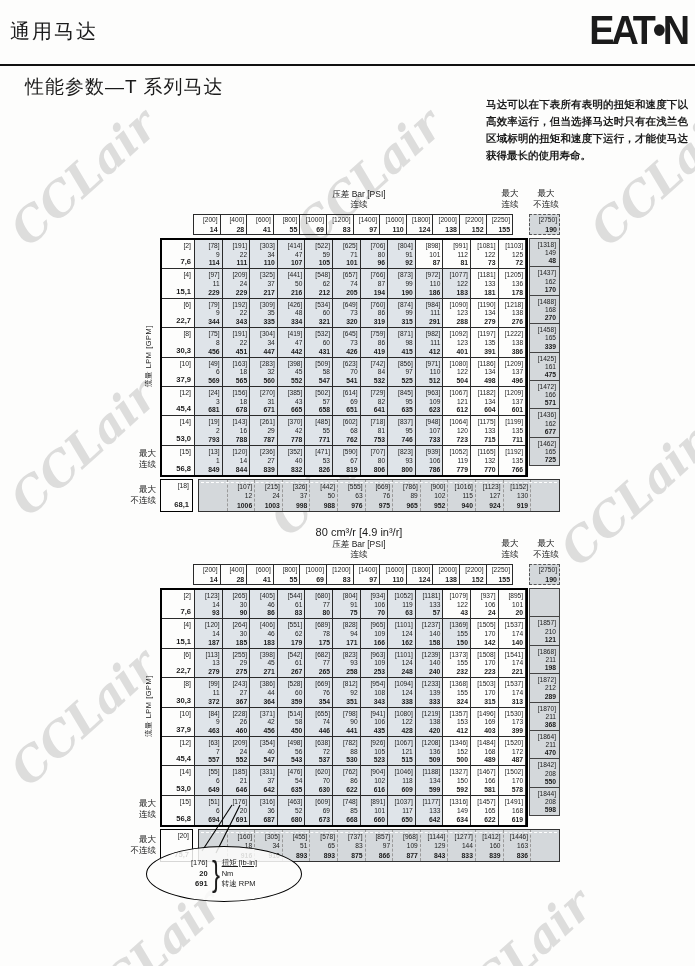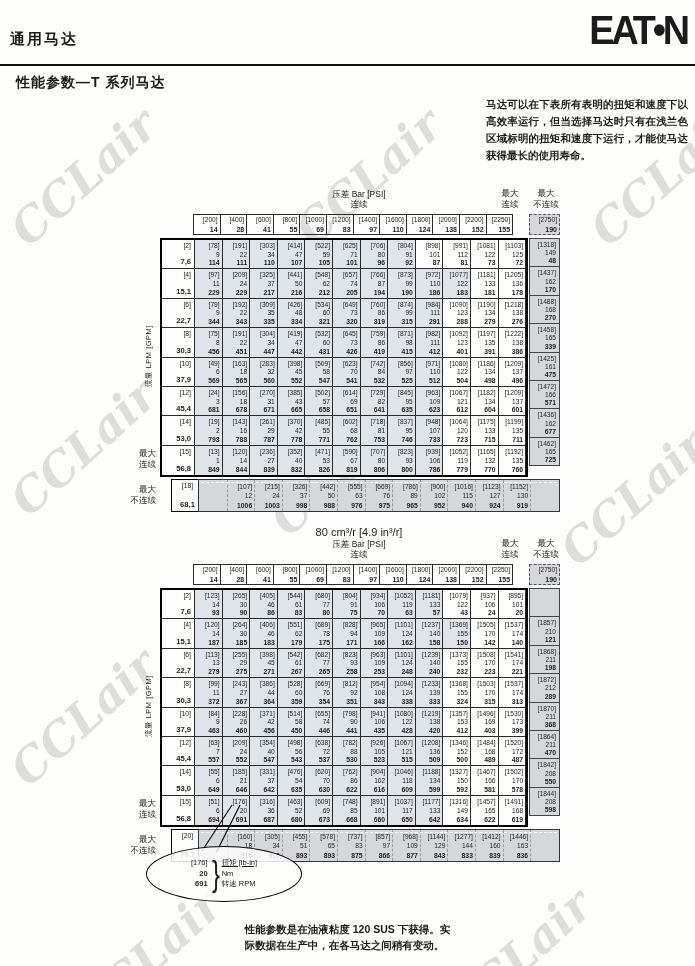--- a/index.html
+++ b/index.html
@@ -10,25 +10,25 @@
   }
   :root{ --shade:#dfe4e9; --gray:#d4d8db; --line:#2a2a2a; }
 
   
   .wm{position:absolute;z-index:0;font-family:"DejaVu Serif","Liberation Serif",serif;
       font-style:italic;font-weight:bold;font-size:46px;color:#c3c3c3;opacity:.55;
       transform:rotate(-42deg);white-space:nowrap;pointer-events:none;}
 
   .layer{position:absolute;left:0;top:0;width:695px;height:966px;z-index:1;}
 
-  .page-title{position:absolute;left:10px;top:30px;font-size:15px;font-weight:bold;letter-spacing:2px;}
+  .page-title{position:absolute;left:10px;top:18px;font-size:20px;font-weight:normal;letter-spacing:2px;}
   .logo{position:absolute;right:8px;top:6px;font-size:36px;font-weight:900;letter-spacing:-3px;
         transform:scale(1.05,1.15);transform-origin:right top;}
   .rule{position:absolute;left:0;top:64px;width:695px;height:2px;background:#111;}
-  .section-title{position:absolute;left:16px;top:74px;font-size:14px;font-weight:bold;letter-spacing:1px;}
+  .section-title{position:absolute;left:25px;top:74px;font-size:19px;font-weight:normal;letter-spacing:1px;}
   .intro{position:absolute;left:486px;top:96px;width:202px;font-size:10.5px;font-weight:bold;
          line-height:1.62;text-align:justify;}
 
   
   .tblc{position:absolute;left:0;width:695px;}
   .tbl-title{position:absolute;left:193px;width:332px;text-align:center;top:0;font-size:11px;}
   .tbl-sub1{position:absolute;left:193px;width:332px;text-align:center;top:13px;font-size:8.5px;}
   .tbl-sub2{position:absolute;left:193px;width:332px;text-align:center;top:23px;font-size:8.5px;}
   .maxc-lbl{position:absolute;left:492px;width:36px;top:12px;font-size:8.5px;text-align:center;line-height:1.25;}
   .maxi-lbl{position:absolute;left:522px;width:48px;top:12px;font-size:8.5px;text-align:center;line-height:1.25;}
@@ -60,23 +60,23 @@
   .t3{font-size:6.8px;font-weight:bold;}
   .lg{font-size:6.8px;}
   .ll{font-size:7.6px;font-weight:bold;}
 
   .mib{position:absolute;left:529px;top:62px;}
   .micell{box-sizing:border-box;width:31px;height:29.4px;border:1px solid #444;margin-top:-1px;
           background:var(--gray);display:flex;flex-direction:column;justify-content:space-between;
           align-items:flex-end;padding:2px 3px;}
   .micell:first-child{margin-top:0;}
 
-  .milab{position:absolute;left:171px;box-sizing:border-box;width:33px;height:33px;
+  .milab{position:absolute;left:160px;box-sizing:border-box;width:33px;height:33px;
          border:1.5px solid #000;display:flex;flex-direction:column;justify-content:space-between;
-         align-items:center;padding:2px 3px;background:transparent;}
+         align-items:flex-end;padding:2px 3px;background:transparent;}
   .mibox{position:absolute;left:198px;box-sizing:border-box;width:362px;height:33px;
          border:1.2px solid #333;background:var(--gray);display:flex;}
   .mibox::after{content:"";position:absolute;left:2px;right:2px;top:2px;border-top:1.5px dashed #fff;}
   .mislot{box-sizing:border-box;width:27.6px;height:100%;border-left:1px dashed #9a9a9a;
           display:flex;flex-direction:column;justify-content:space-between;align-items:flex-end;
           padding:2.5px 2px;}
   .mislot:first-child{border-left:none;}
   .mifill{flex:1;border-left:1px dashed #9a9a9a;}
 
   .sidelbl{position:absolute;left:96px;width:60px;text-align:right;font-size:8.5px;line-height:1.3;}
@@ -1525,20 +1525,14 @@
       <div>691</div>
     </div>
     <div class="bal-brace">}</div>
     <div class="bal-lbls">
       <span class="l1">扭矩 [lb-in]</span>
       <span class="l2">Nm</span>
       <span class="l3">转速 RPM</span>
     </div>
   </div>
 
-  <div class="footnote">
-    <div>
-      <span>性能参数是在油液粘度 120 SUS 下获得。实</span><br>
-      <span>际数据在生产中，在各马达之间稍有变动。</span>
-    </div>
-  </div>
 
 </div>
 
 </body></html>

